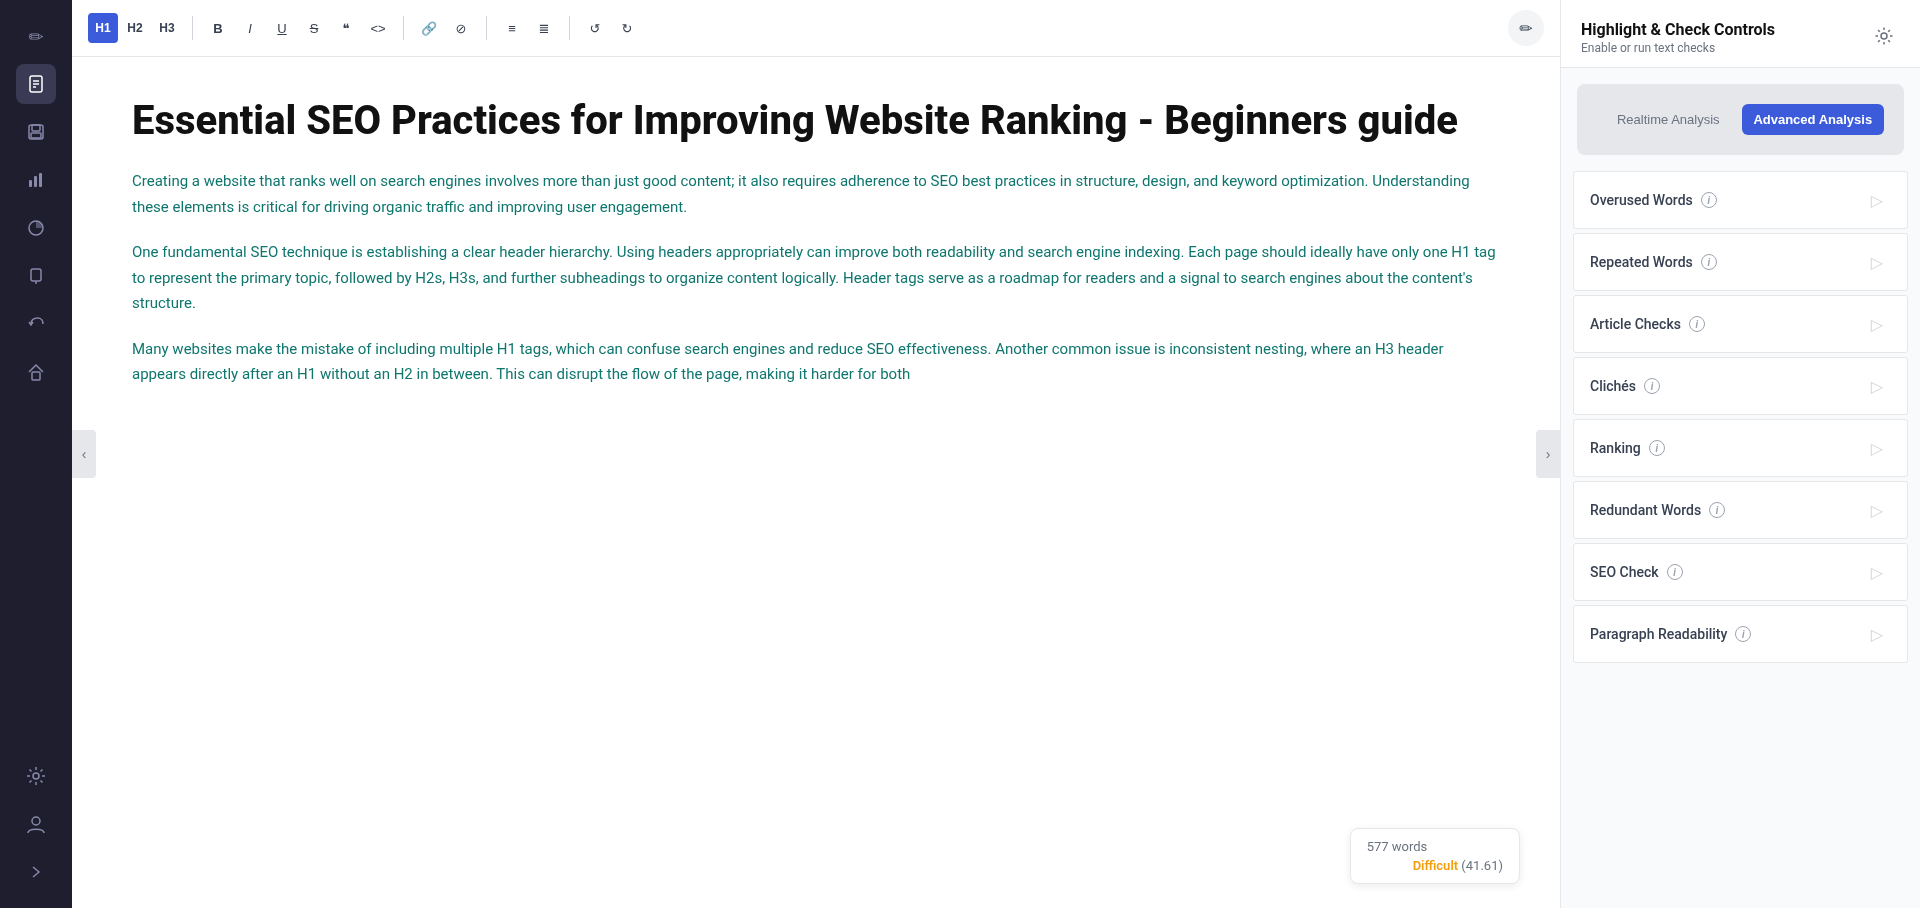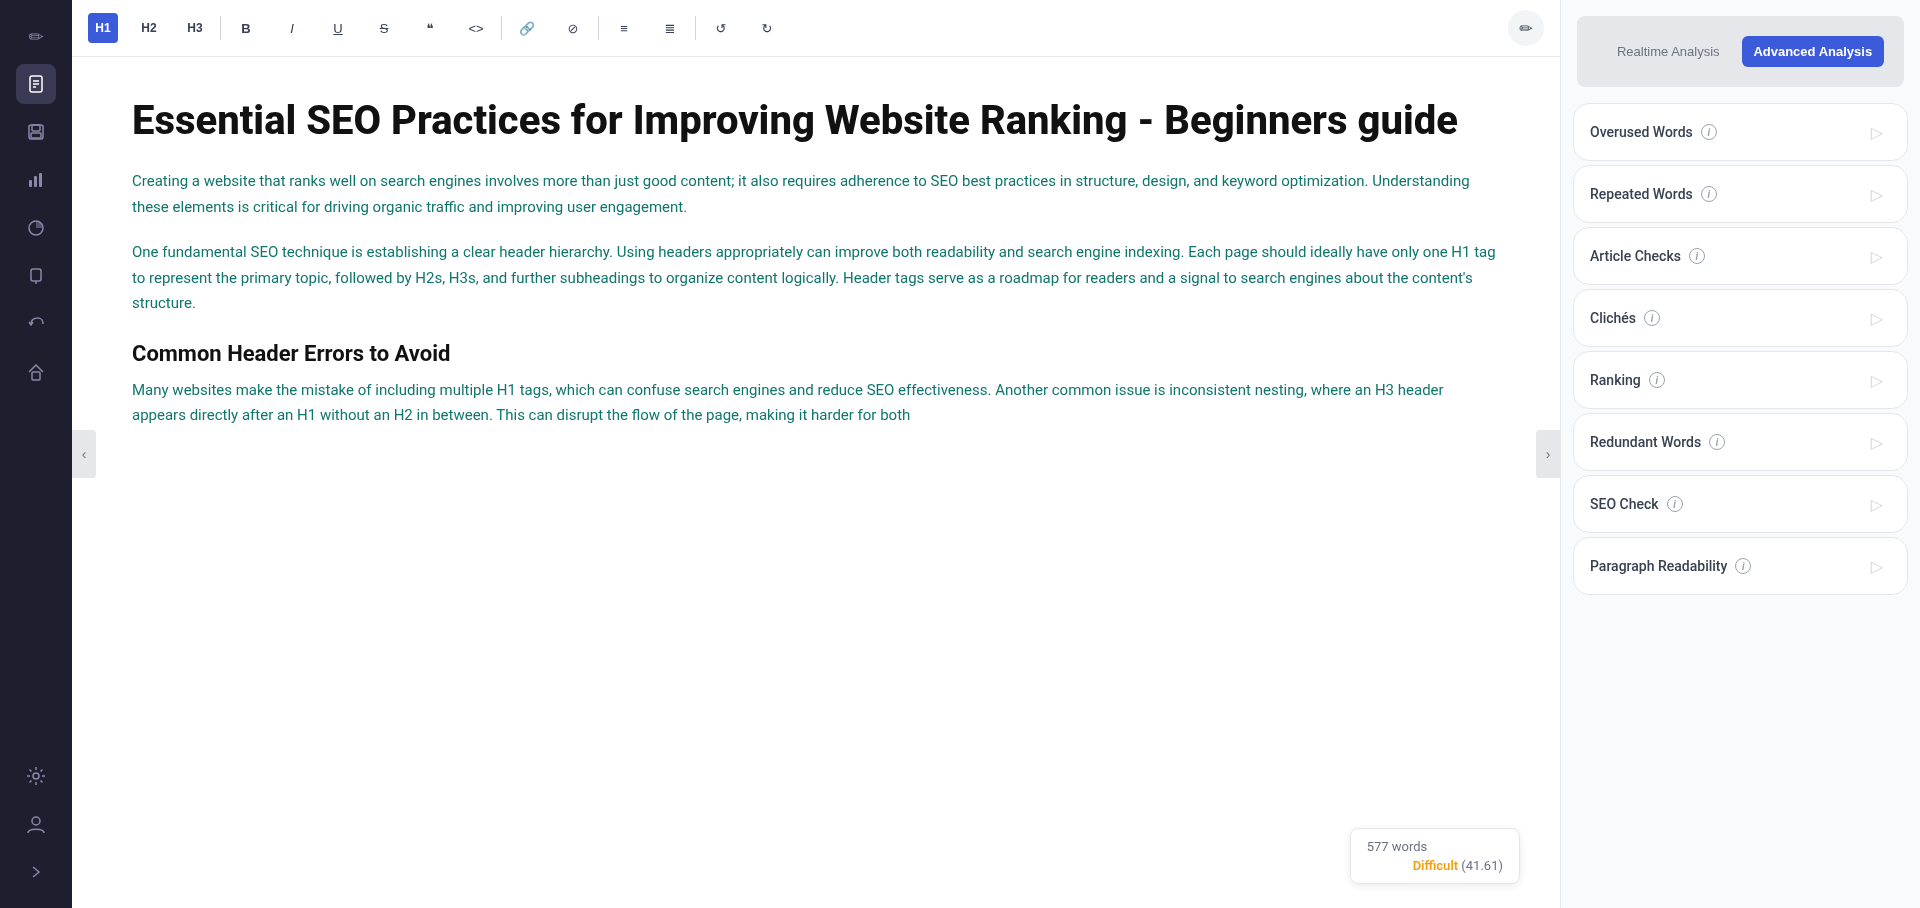--- a/index.html
+++ b/index.html
@@ -45,21 +45,21 @@
       display: flex;
       align-items: center;
       padding: 10px 16px;
       border-bottom: 1px solid #e5e7eb;
       gap: 4px;
       background: #fff;
     }
     .toolbar-group {
       display: flex;
       align-items: center;
-      gap: 16px;
+      gap: 2px;
     }
     .toolbar-divider {
       width: 1px; height: 24px;
       background: #d1d5db;
       margin: 0 6px;
     }
     .tb-btn {
       width: 30px; height: 30px;
       display: flex; align-items: center; justify-content: center;
       border: none; background: transparent;
@@ -216,21 +216,21 @@
       display: flex;
       flex-direction: column;
       gap: 4px;
     }
     .check-item {
       display: flex;
       align-items: center;
       justify-content: space-between;
       padding: 14px 16px;
       background: #fff;
-      border-radius: 16px;
+      border-radius: 3px;
       border: 1px solid #e5e7eb;
       cursor: pointer;
     }
     .check-item-left {
       display: flex;
       align-items: center;
       gap: 8px;
       font-size: 14px;
       color: #374151;
       font-weight: 500;
@@ -362,38 +362,49 @@
   </div>
 
   <div class="editor-content" contenteditable="true" style="">
     <h1>Essential SEO Practices for Improving Website Ranking - Beginners guide</h1>
 
     <p>Creating a website that ranks well on search engines involves more than just good content; it also requires adherence to SEO best practices in structure, design, and keyword optimization. Understanding these elements is critical for driving organic traffic and improving user engagement.</p>
 
 
     <p>One fundamental SEO technique is establishing a clear header hierarchy. Using headers appropriately can improve both readability and search engine indexing. Each page should ideally have only one H1 tag to represent the primary topic, followed by H2s, H3s, and further subheadings to organize content logically. Header tags serve as a roadmap for readers and a signal to search engines about the content's structure.</p>
 
-    <h2>Common Header Errors to Avoid</h2>
 
     <p>Many websites make the mistake of including multiple H1 tags, which can confuse search engines and reduce SEO effectiveness. Another common issue is inconsistent nesting, where an H3 header appears directly after an H1 without an H2 in between. This can disrupt the flow of the page, making it harder for both</p>
   </div>
 
   <button class="collapse-left">‹</button>
   <button class="collapse-right">›</button>
 
   <div class="word-count-bar">
     <div>577 words</div>
     <div class="difficulty">
       <span class="diff-label">Difficult</span>
       <span class="diff-score">(41.61)</span>
     </div>
   </div>
 </div>
 
 <aside class="right-panel">
+  <div class="panel-header">
+    <div class="panel-header-text">
+      <h3>Highlight &amp; Check Controls</h3>
+      <p>Enable or run text checks</p>
+    </div>
+    <button class="settings-icon-btn">
+      <svg width="20" height="20" viewBox="0 0 20 20" fill="none">
+        <circle cx="10" cy="10" r="3" stroke="#6b7280" stroke-width="1.5" fill="none"></circle>
+        <path d="M10 1.5 L10 4 M10 16 L10 18.5 M1.5 10 L4 10 M16 10 L18.5 10 M4.1 4.1 L5.8 5.8 M14.2 14.2 L15.9 15.9 M4.1 15.9 L5.8 14.2 M14.2 5.8 L15.9 4.1" stroke="#6b7280" stroke-width="1.5"></path>
+      </svg>
+    </button>
+  </div>
 
   <div class="analysis-tabs">
     <button class="analysis-tab">Realtime Analysis</button>
     <button class="analysis-tab active">Advanced Analysis</button>
   </div>
 
   <div class="check-list">
 
     <div class="check-item">
       <div class="check-item-left">

